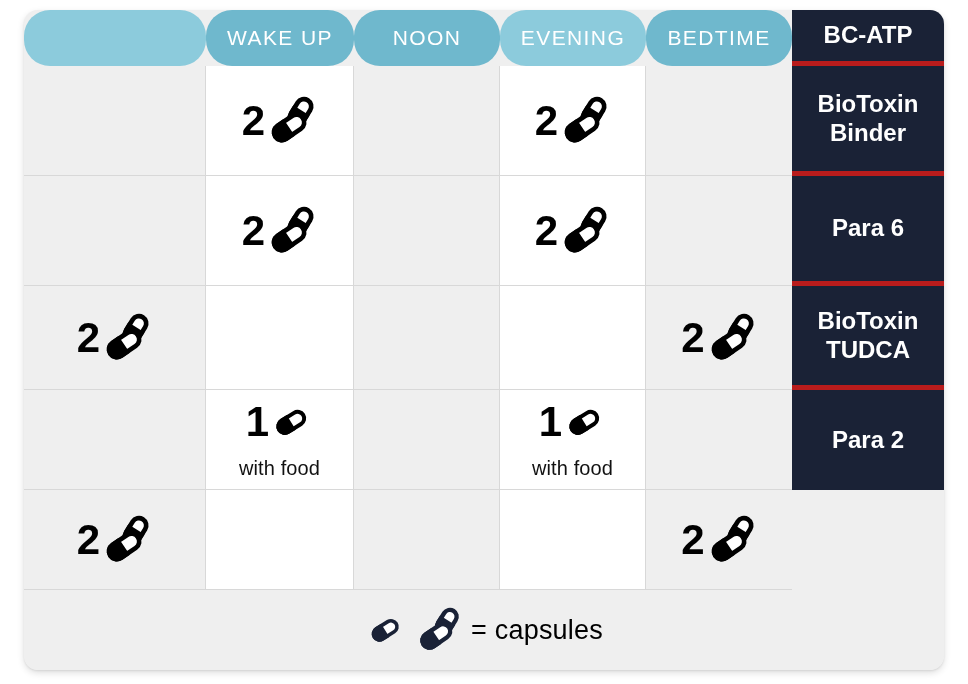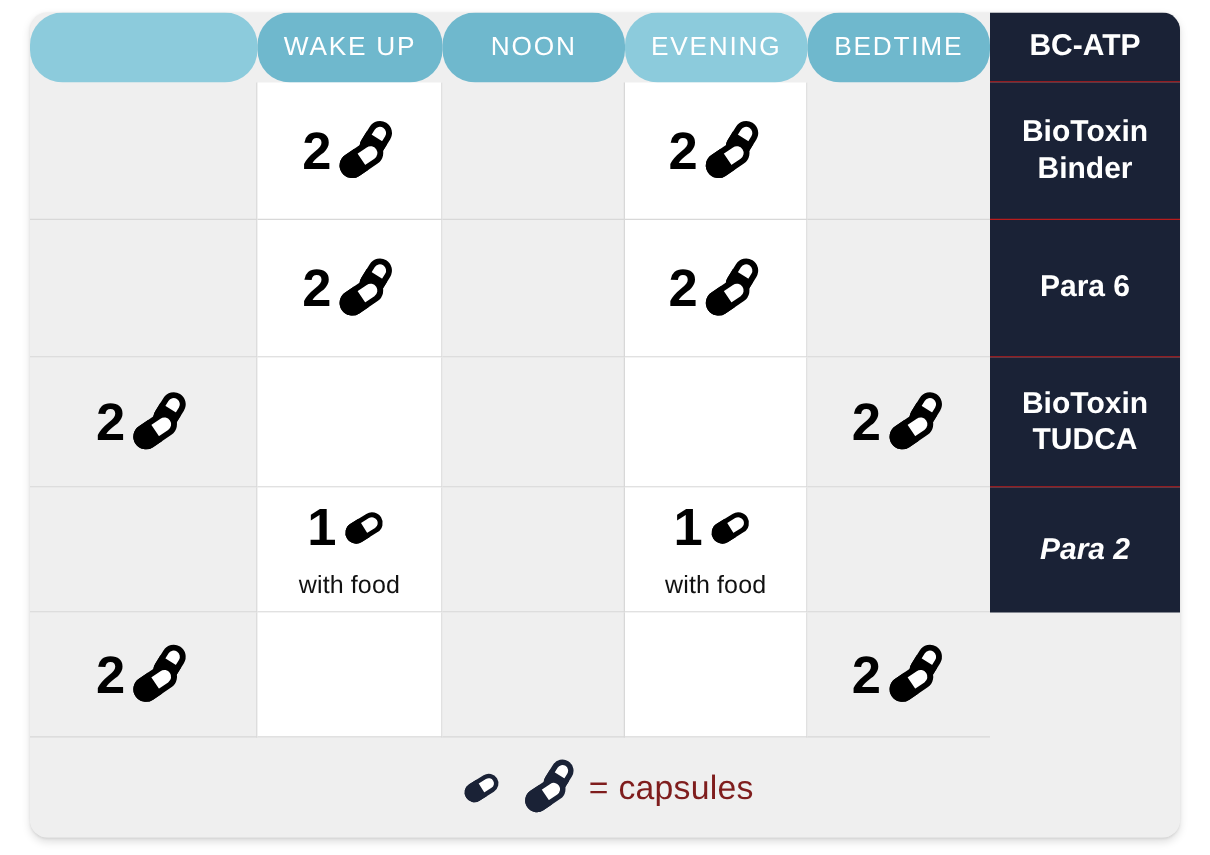--- a/index.html
+++ b/index.html
@@ -62,24 +62,24 @@
     display: flex;
     align-items: center;
     justify-content: center;
     background: #1a2236;
     color: #ffffff;
     font-size: 24px;
     font-weight: bold;
     line-height: 1.2;
     text-align: center;
     box-sizing: border-box;
-    border-bottom: 1px solid #b91c1c;
+    border-bottom: 5px solid #b91c1c;
     padding: 0 8px;
   }
-  .rowlabel.last { border-bottom: none; font-style: italic; }
+  .rowlabel.last { border-bottom: none; }
 
   
   .cell {
     position: relative;
     display: flex;
     flex-direction: column;
     align-items: center;
     justify-content: center;
     box-sizing: border-box;
     border-right: 1px solid #d8d8d8;
@@ -117,21 +117,21 @@
     display: flex;
     align-items: center;
     justify-content: center;
     gap: 9px;
     height: 80px;
     background: #efefef;
     width: 920px;
   }
   .footer-text {
     font-size: 27px;
-    color: #7f1d1d;
+    color: #000000;
     font-weight: 400;
     letter-spacing: 0.2px;
   }
   .footer .cap-svg { display: block; }
 </style>
 </head>
 <body>
 
 <div class="page">
   <div class="card">

